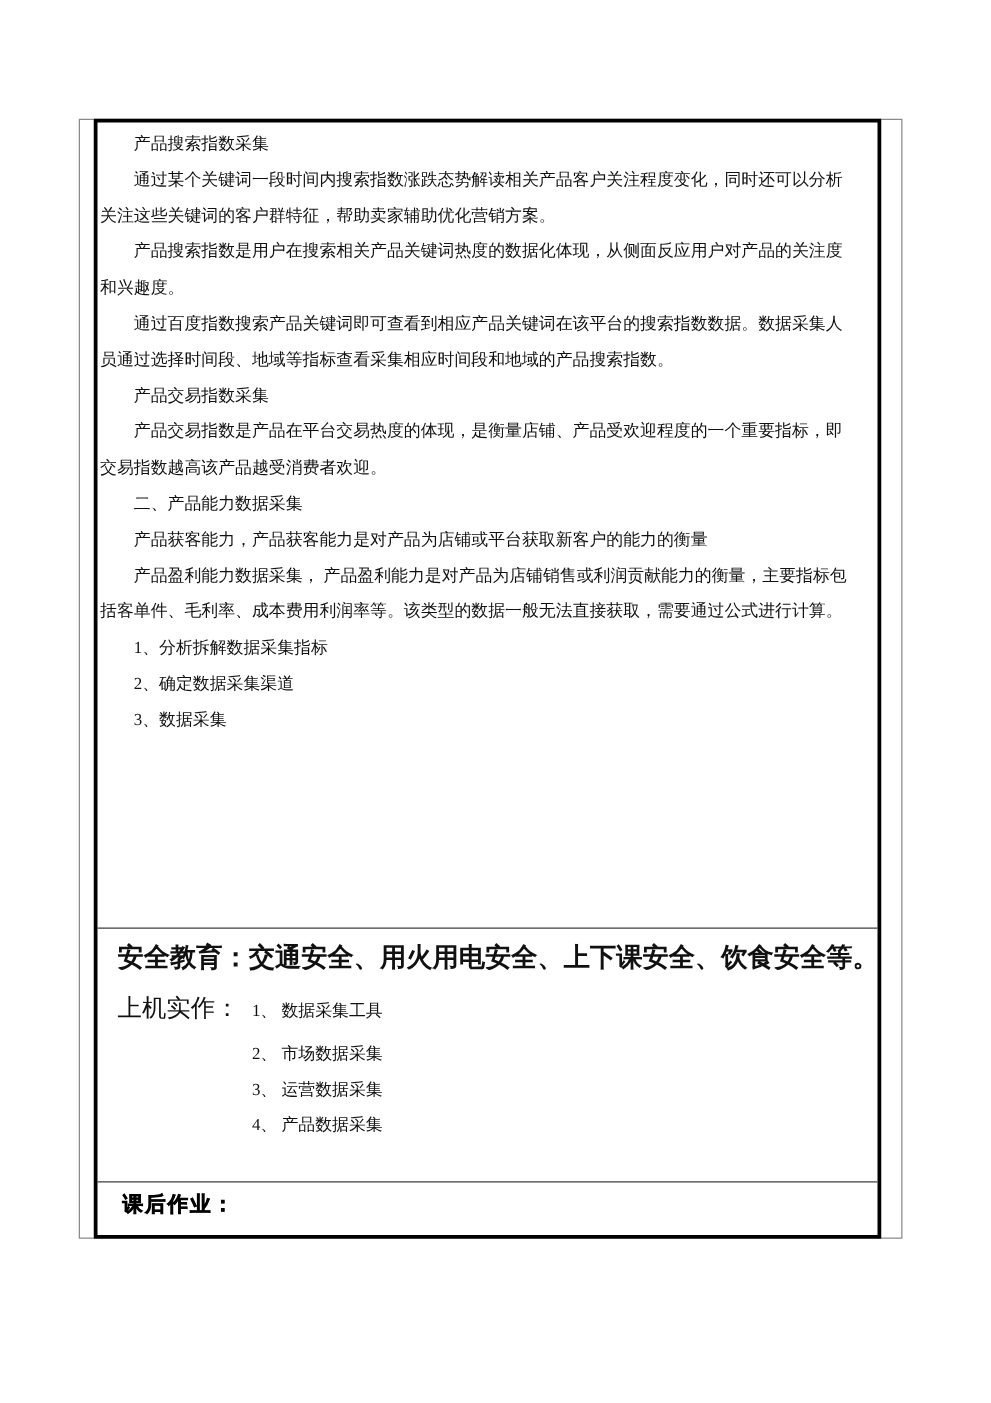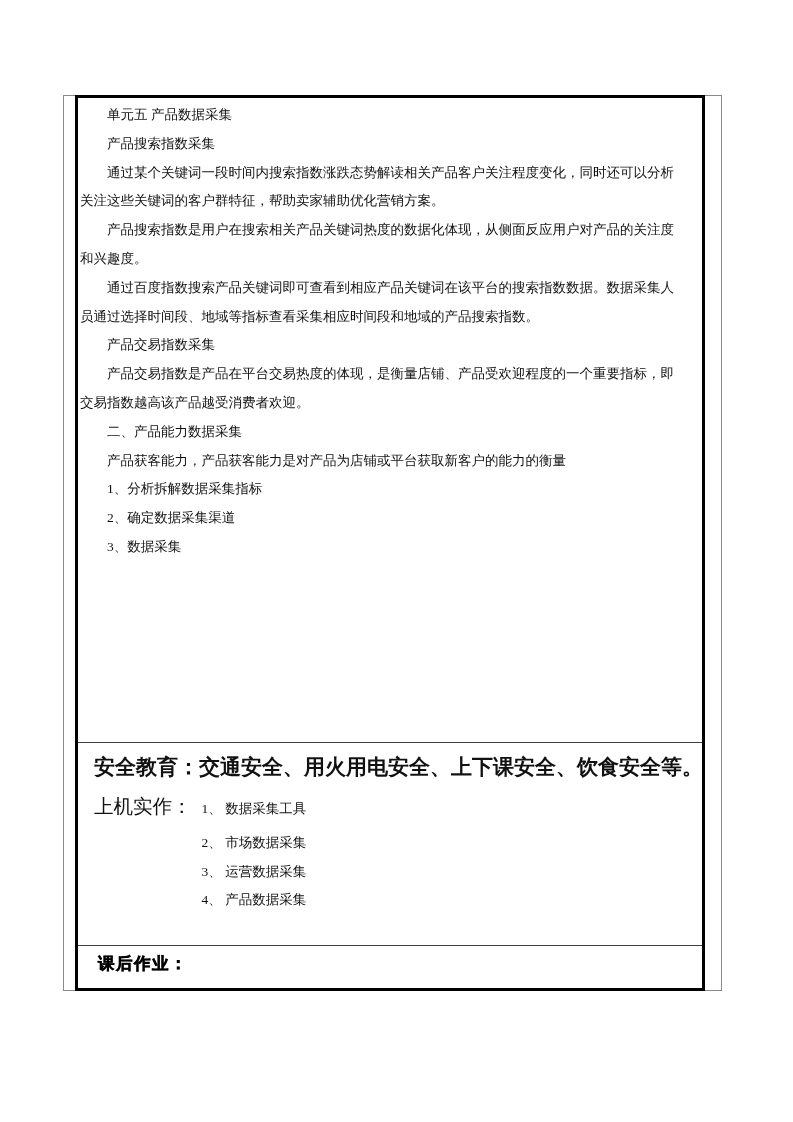--- a/index.html
+++ b/index.html
@@ -100,33 +100,34 @@
 </style>
 </head>
 <body>
 
 <div class="page">
   <div class="outer-frame">
     <div class="main-table">
 
       <div class="row-content">
         <div>
-            <p class="para">单元五 产品数据采集</p>
             <p class="para">产品搜索指数采集</p>
             <p class="para">通过某个关键词一段时间内搜索指数涨跌态势解读相关产品客户关注程度变化，同时还可以分析
 关注这些关键词的客户群特征，帮助卖家辅助优化营销方案。</p>
             <p class="para">产品搜索指数是用户在搜索相关产品关键词热度的数据化体现，从侧面反应用户对产品的关注度
 和兴趣度。</p>
             <p class="para">通过百度指数搜索产品关键词即可查看到相应产品关键词在该平台的搜索指数数据。数据采集人
 员通过选择时间段、地域等指标查看采集相应时间段和地域的产品搜索指数。</p>
             <p class="para">产品交易指数采集</p>
             <p class="para">产品交易指数是产品在平台交易热度的体现，是衡量店铺、产品受欢迎程度的一个重要指标，即
 交易指数越高该产品越受消费者欢迎。</p>
             <p class="para">二、产品能力数据采集</p>
             <p class="para">产品获客能力，产品获客能力是对产品为店铺或平台获取新客户的能力的衡量</p>
+            <p class="para">产品盈利能力数据采集， 产品盈利能力是对产品为店铺销售或利润贡献能力的衡量，主要指标包
+括客单件、毛利率、成本费用利润率等。该类型的数据一般无法直接获取，需要通过公式进行计算。</p>
             <p class="para">1、分析拆解数据采集指标</p>
             <p class="para">2、确定数据采集渠道</p>
             <p class="para">3、数据采集</p>
           </div>
       </div>
 
       <div class="row-safety">
         <p class="safety-line"><span>安全教育：</span><span>交通安全、用火用电安全、上下课安全、饮食安全等。</span></p>
         <div class="practice">
           <span class="practice-label">上机实作：</span>

